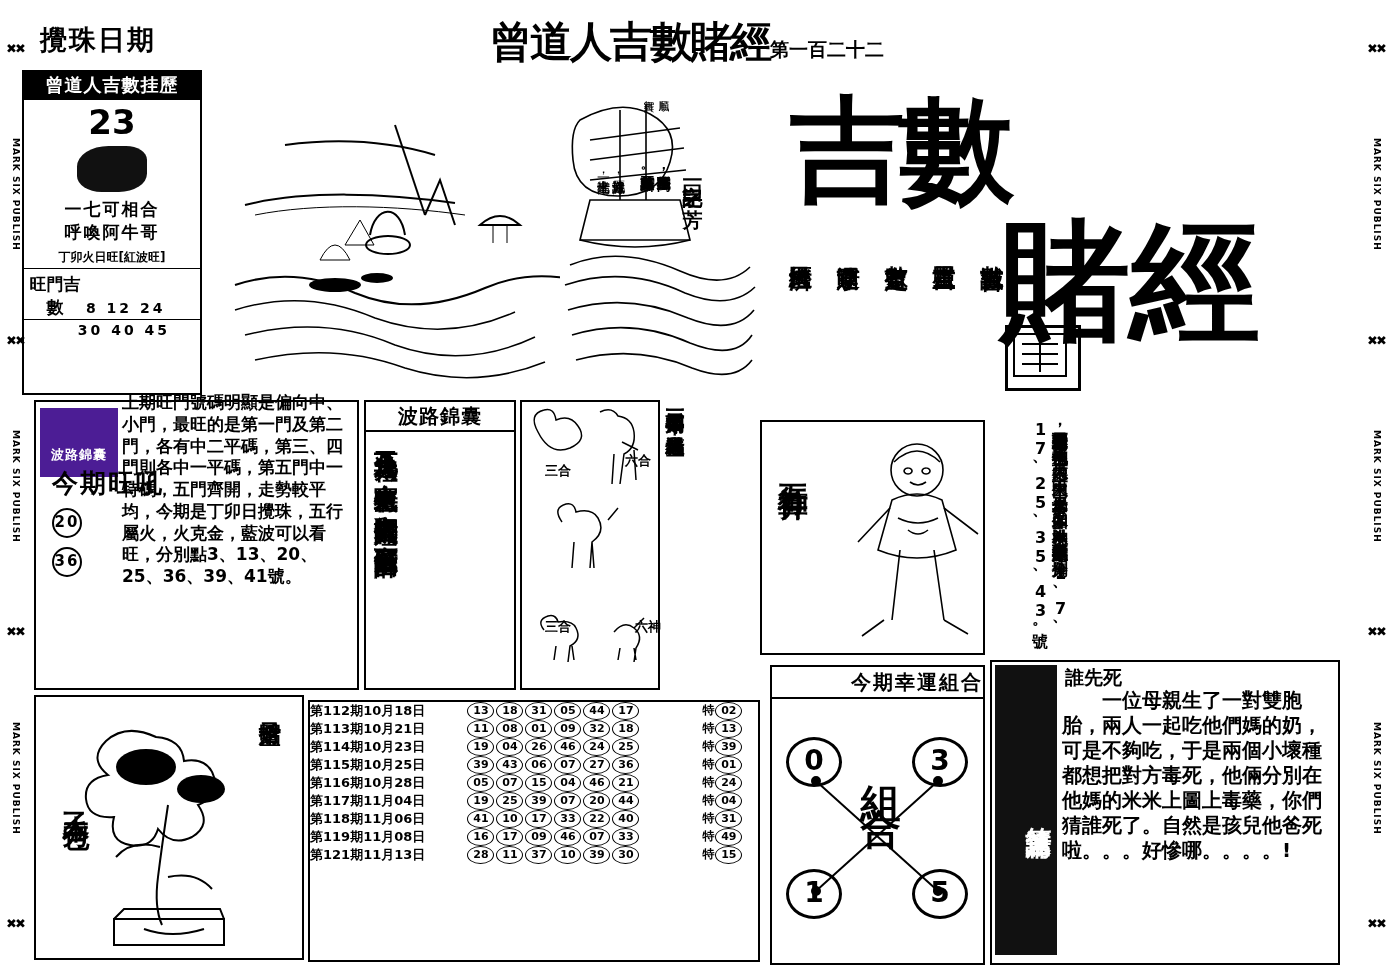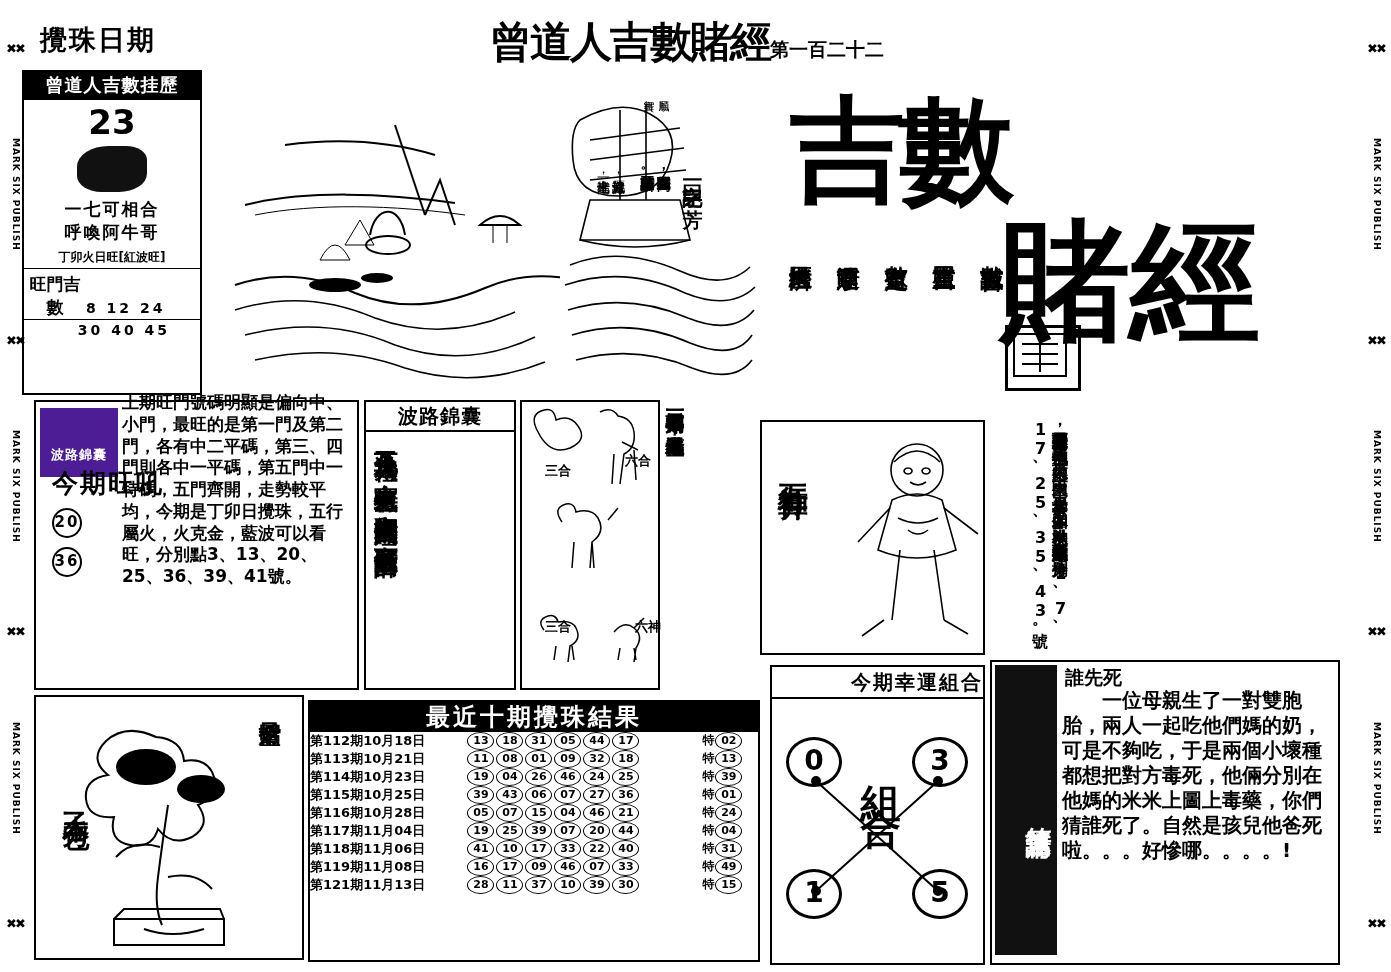--- a/index.html
+++ b/index.html
@@ -310,21 +310,20 @@
       <path d="M78,222 l10,-10 h96 l4,10"></path>
     </g>
     <ellipse cx="110" cy="70" rx="30" ry="18" fill="#000"></ellipse>
     <ellipse cx="165" cy="92" rx="24" ry="14" fill="#000"></ellipse>
   </svg>
 </div>
 <div class="abs vert" id="piclabel">招財童子</div>
 <div class="abs vert" id="picvert">乙木秀色</div>
 
 <div class="abs box" id="restable">
-  <div class="hd">最近十期攪珠結果</div>
   <table class="res">
     <tbody id="res-body">
         <tr>
           <td class="rlbl">第112期10月18日</td>
           <td><span class="ball">13</span><span class="ball">18</span><span class="ball">31</span><span class="ball">05</span><span class="ball">44</span><span class="ball">17</span></td>
           <td class="sp"><span>特</span><span class="ball">02</span></td>
         </tr>
         <tr>
           <td class="rlbl">第113期10月21日</td>
           <td><span class="ball">11</span><span class="ball">08</span><span class="ball">01</span><span class="ball">09</span><span class="ball">32</span><span class="ball">18</span></td>

